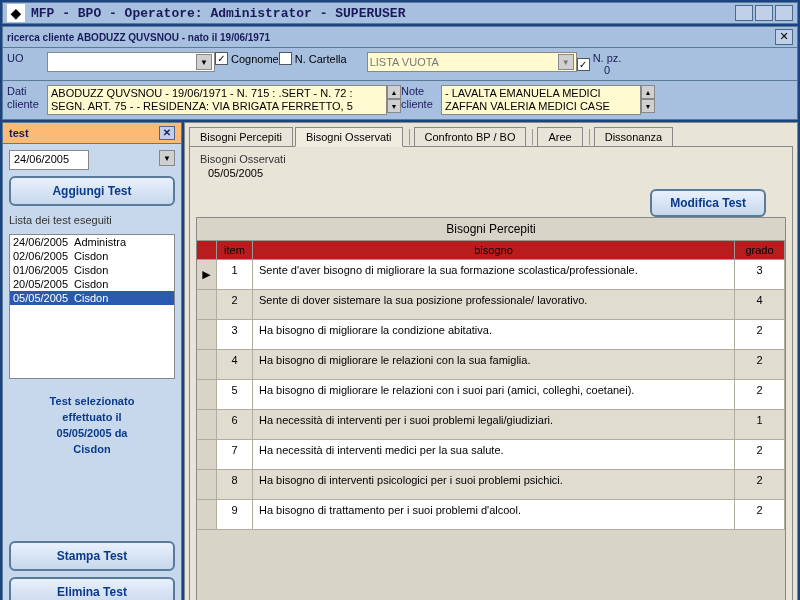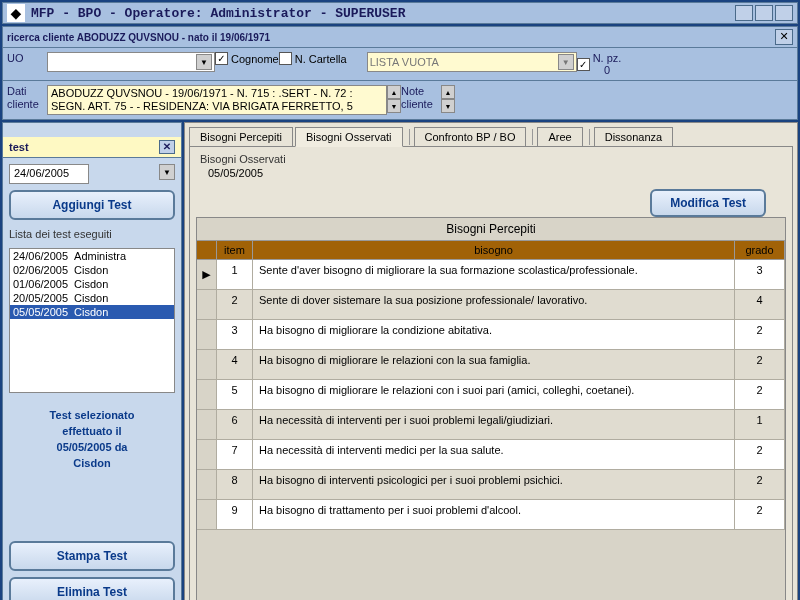--- a/index.html
+++ b/index.html
@@ -128,29 +128,28 @@
   margin-top: 2px;
 }
 .sidebar {
   width: 180px;
   background: #c8d8ec;
   border: 1px solid #5a7a9a;
   display: flex;
   flex-direction: column;
 }
 .sidebar-header {
-  background: #fef9c3;
+  background: #fdba74;
   padding: 3px 6px;
   font-weight: bold;
   color: #1a1a5a;
   display: flex;
   align-items: center;
   justify-content: space-between;
   border-bottom: 1px solid #5a7a9a;
-  margin-top: 14px;
 }
 .sidebar-close {
   width: 16px; height: 14px;
   border: 1px solid #4a6a8a;
   background: #c0d0e8;
   font-size: 10px;
   text-align: center;
 }
 .sidebar-body {
   padding: 6px;
@@ -273,21 +272,21 @@
 }
 .table-title {
   text-align: center;
   padding: 4px;
   font-size: 12px;
   border-bottom: 1px solid #999;
   background: #d8d4c8;
 }
 .table-head {
   display: flex;
-  background: #a16207;
+  background: #b91c1c;
   border-bottom: 1px solid #999;
 }
 .th {
   padding: 3px 6px;
   border-right: 1px solid #999;
   font-size: 11px;
   text-align: center;
 }
 .th-marker { width: 20px; }
 .th-item { width: 36px; }
@@ -366,20 +365,24 @@
     <div class="yellowbox" style="width:340px">
       <span>ABODUZZ QUVSNOU - 19/06/1971 - N. 715 : .SERT - N. 72 :</span><br>
       <span>SEGN. ART. 75 -  - RESIDENZA: VIA BRIGATA FERRETTO, 5</span>
     </div>
     <div class="scroll-arrows">
       <div class="scroll-arrow">▲</div>
       <div class="scroll-arrow">▼</div>
     </div>
     <div class="label-col">
       <span>Note</span><br><span>cliente</span>
+    </div>
+    <div class="yellowbox" style="width:200px">
+      <span>- LAVALTA EMANUELA MEDICI</span><br>
+      <span>ZAFFAN VALERIA MEDICI CASE</span>
     </div>
     <div class="scroll-arrows">
       <div class="scroll-arrow">▲</div>
       <div class="scroll-arrow">▼</div>
     </div>
   </div>
 
   <div class="main-area">
     <div class="sidebar">
       <div class="sidebar-header">

